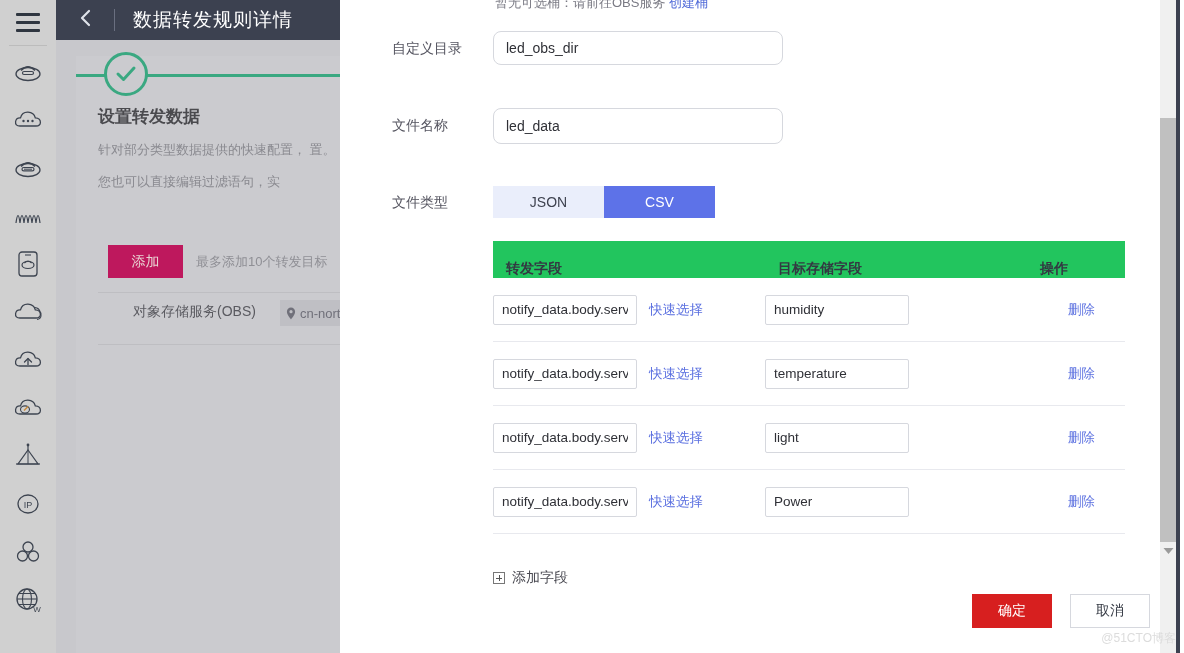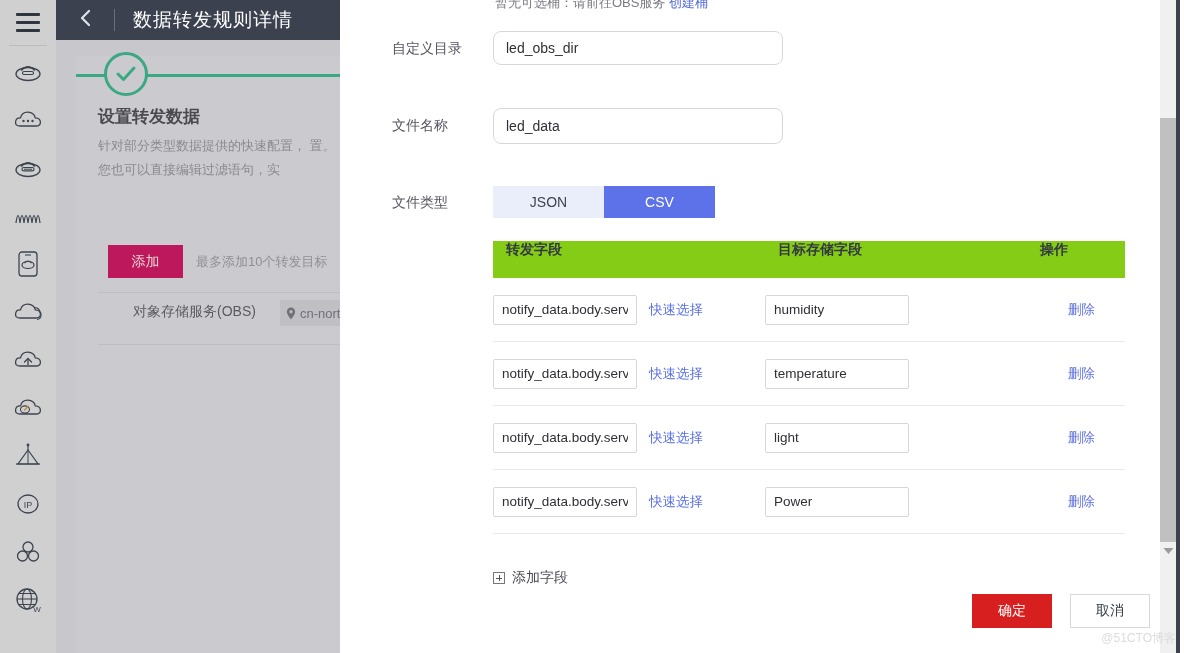--- a/index.html
+++ b/index.html
@@ -67,21 +67,21 @@
     position: absolute; left: 104px; top: 52px; width: 44px; height: 44px;
     border: 3px solid #3aa881; border-radius: 50%; background: #cbcbcf;
     display: flex; align-items: center; justify-content: center;
   }
   .step-title {
     position: absolute; left: 98px; top: 105px; font-size: 17px; font-weight: bold;
     color: #4a4a4e;
   }
   .step-desc {
     position: absolute; left: 98px; top: 134px; width: 250px; font-size: 13px;
-    line-height: 24px; color: #8a8a90;
+    line-height: 32px; color: #8a8a90;
   }
   .btn-add {
     position: absolute; left: 108px; top: 245px; width: 75px; height: 33px;
     background: #be185d; color: #e9d2d2; font-size: 14px;
     display: flex; align-items: center; justify-content: center;
   }
   .add-hint {
     position: absolute; left: 196px; top: 253px; font-size: 13px; color: #8f8f95;
     white-space: nowrap;
   }
@@ -131,21 +131,21 @@
     font-family: "Liberation Sans", "DejaVu Sans", sans-serif;
   }
   .seg-item.off { background: #eaeefb; color: #3f4350; }
   .seg-item.on  { background: #5d72e8; color: #ffffff; }
 
   
   .tbl {
     position: absolute; left: 493px; top: 241px; width: 632px;
   }
   .tbl-head {
-    display: flex; height: 37px; background: #84cc16; align-items: flex-start;
+    display: flex; height: 37px; background: #22c55e; align-items: flex-end;
     font-size: 14px; font-weight: bold; color: #333842;
   }
   .th-1 { width: 272px; padding-left: 13px; }
   .th-2 { width: 262px; padding-left: 13px; }
   .th-3 { width: 98px;  padding-left: 13px; }
   .tbl-row {
     display: flex; height: 64px; align-items: center;
     border-bottom: 1px solid #e8e9ee;
   }
   .tbl-row:first-of-type { border-top: 1px solid #e8e9ee; }

